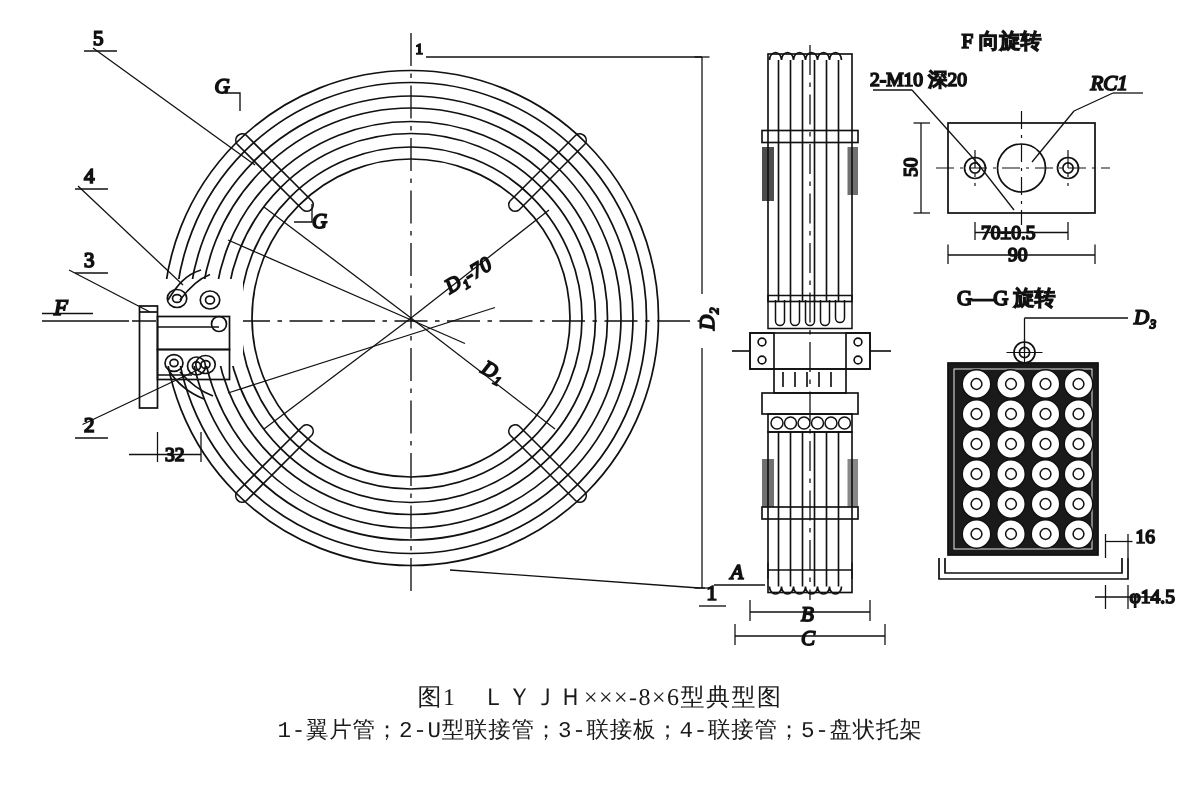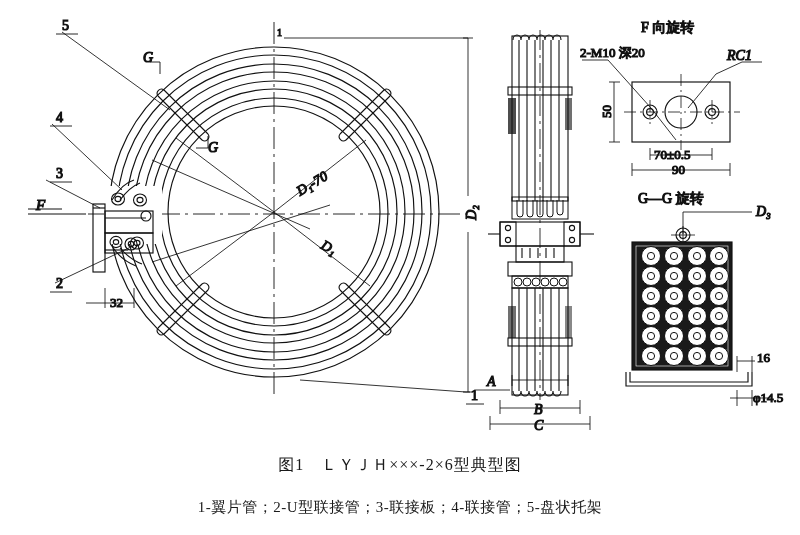--- a/index.html
+++ b/index.html
@@ -29,23 +29,24 @@
     font-family: "Liberation Serif", "DejaVu Serif", serif;
     color: #1a1a1a;
     white-space: pre;
   }
   #caption-title {
     top: 455px;
     font-size: 16px;
     letter-spacing: 1px;
   }
   #caption-legend {
-    top: 498px;
+    top: 477px;
     font-size: 15px;
     letter-spacing: 0.5px;
+    font-family: Liberation Mono, monospace;
   }
   svg text {
     font-family: "Liberation Serif", "DejaVu Serif", serif;
     fill: #111111;
   }
   .lbl-it {
     font-style: italic;
   }
 </style>
 </head>
@@ -461,16 +462,16 @@
       </g>
 
       <g>
         <text x="757" y="362" font-size="13">16</text>
         <text x="753" y="402" font-size="13">φ14.5</text>
       </g>
     </g>
 
   </svg>
 
-  <div class="cap" id="caption-title">图1　ＬＹＪＨ×××-2×6型典型图</div>
+  <div class="cap" id="caption-title">图1　ＬＹＪＨ×××-8×6型典型图</div>
   <div class="cap" id="caption-legend">1-翼片管；2-U型联接管；3-联接板；4-联接管；5-盘状托架</div>
 
 </div>
 
 </body></html>

